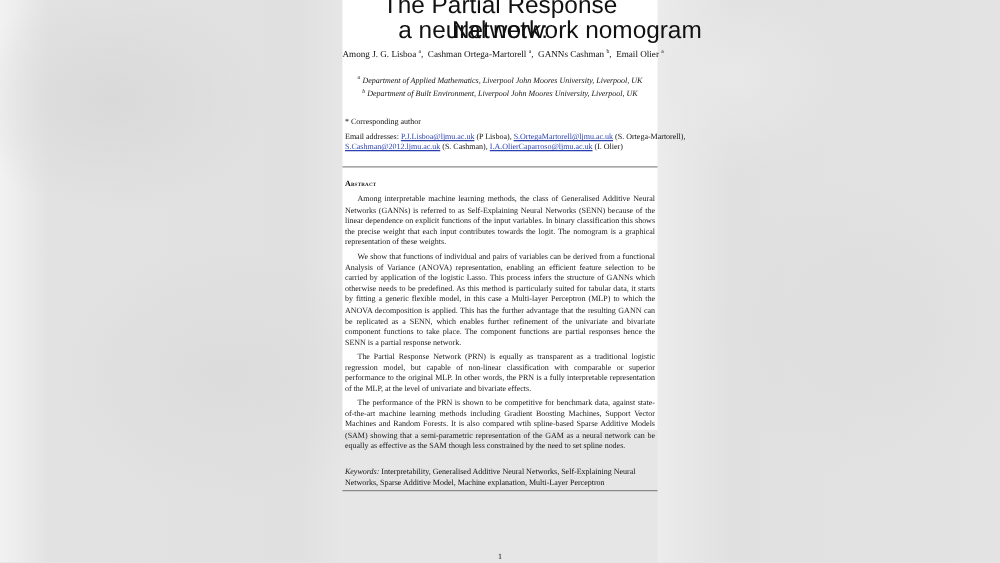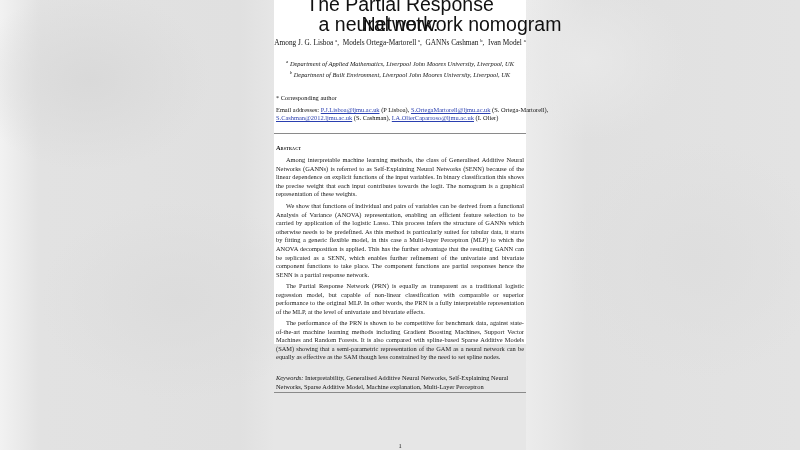--- a/index.html
+++ b/index.html
@@ -70,23 +70,23 @@
 
 <div class="bg-blur"></div>
 <div class="bg-right"></div>
 
 <div class="page">
   <div class="title l1">The Partial Response Network:</div>
   <div class="title l2">a neural network nomogram</div>
 
   <div class="authors">
     <span>Among J. G. Lisboa</span>&nbsp;<sup>a</sup>,&nbsp;
-    <span>Models Ortega-Martorell</span>&nbsp;<sup>a</sup>,&nbsp;
+    <span>Cashman Ortega-Martorell</span>&nbsp;<sup>a</sup>,&nbsp;
     <span>GANNs Cashman</span>&nbsp;<sup>b</sup>,&nbsp;
-    <span>Ivan Model</span>&nbsp;<sup>a</sup>
+    <span>Email Olier</span>&nbsp;<sup>a</sup>
   </div>
 
   <div class="affil" style="top:59px;">
     <sup>a</sup>&nbsp;<span>Department of Applied Mathematics, Liverpool John Moores University, Liverpool, UK</span>
   </div>
   <div class="affil" style="top:70px;">
     <sup>b</sup>&nbsp;<span>Department of Built Environment, Liverpool John Moores University, Liverpool, UK</span>
   </div>
 
   <div class="small" style="top:94px;">* Corresponding author</div>

